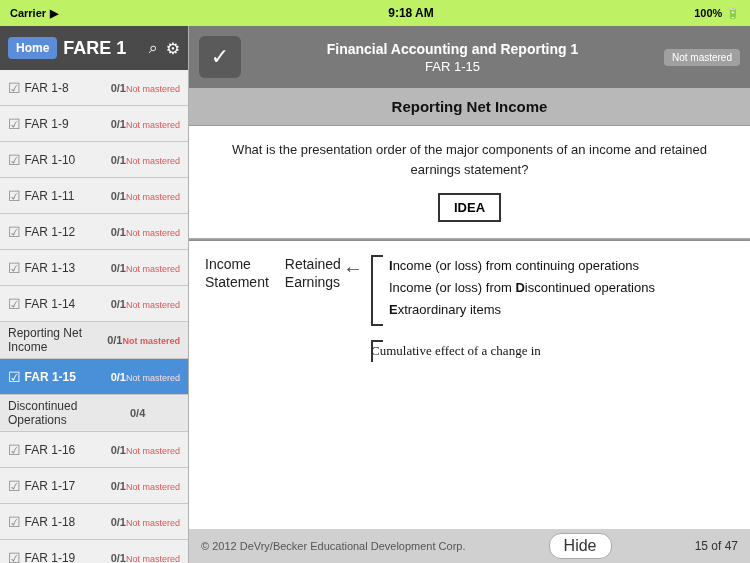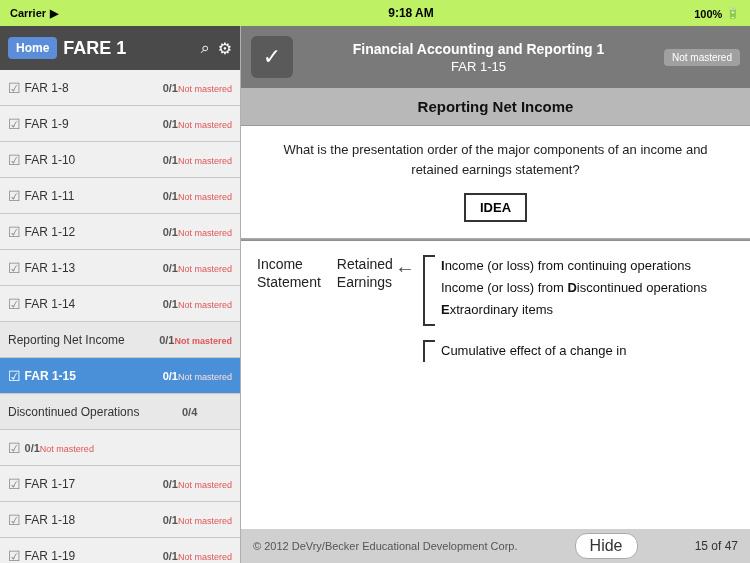--- a/index.html
+++ b/index.html
@@ -11,32 +11,32 @@
       height: 20px;
       display: flex;
       align-items: center;
       justify-content: space-between;
       padding: 13px 10px;
       font-size: 11px;
       font-weight: 600;
     }
     .status-left { display: flex; align-items: center; gap: 4px; }
     .status-center { position: absolute; left: 50%; transform: translateX(-50%); font-size: 12px; font-weight: 600; margin-left: 36px; }
-    .status-right { display: flex; align-items: flex-end; gap: 4px; font-size: 11px; }
+    .status-right { display: flex; align-items: center; gap: 4px; font-size: 11px; }
 
     
     .app-container {
       display: flex;
       flex: 1;
       overflow: hidden;
     }
 
     
     .sidebar {
-      width: 241px;
+      width: 189px;
       background: #e8e8e8;
       display: flex;
       flex-direction: column;
       overflow: hidden;
       border-right: 1px solid #b0b0b0;
     }
 
     .sidebar-header {
       background: #4a4a4a;
       display: flex;
@@ -467,20 +467,21 @@
           </div>
         </div>
         <div class="sidebar-item section-header">
           <span class="item-label">Discontinued Operations</span>
           <div class="item-right">
             <span class="item-score">0/4</span>
           </div>
         </div>
         <div class="sidebar-item">
           <span class="check-icon">☑</span>
+          <span class="item-label">FAR 1-16</span>
           <div class="item-right">
             <span class="item-score">0/1</span>
             <span class="item-status">Not mastered</span>
           </div>
         </div>
         <div class="sidebar-item">
           <span class="check-icon">☑</span>
           <span class="item-label">FAR 1-17</span>
           <div class="item-right">
             <span class="item-score">0/1</span>
@@ -539,21 +540,21 @@
           </div>
           <div class="diagram-right">
             <div class="bracket-group" style="padding-left:18px; position:relative; padding-bottom:4px;">
               <div style="position:absolute;left:0;top:0;bottom:0;width:2px;background:#333;"></div>
               <div style="position:absolute;left:0;top:0;width:12px;height:2px;background:#333;"></div>
               <div style="position:absolute;left:0;bottom:0;width:12px;height:2px;background:#333;"></div>
               <div class="diagram-item"><b>I</b>ncome (or loss) from continuing operations</div>
               <div class="diagram-item">Income (or loss) from <b>D</b>iscontinued operations</div>
               <div class="diagram-item"><b>E</b>xtraordinary items</div>
             </div>
-            <div style="margin-top:10px; position:relative; padding-left:18px;">
+            <div style="margin-top:10px; position:relative; font-family:Liberation Serif, serif;">
               <div style="position:absolute;left:0;top:0;width:12px;height:2px;background:#333;"></div>
               <div style="position:absolute;left:0;top:0;bottom:0;width:2px;background:#333;"></div>
               <div class="diagram-item">Cumulative effect of a change in</div>
             </div>
           </div>
         </div>
       </div>
     </div>
 
     <div class="content-footer">

